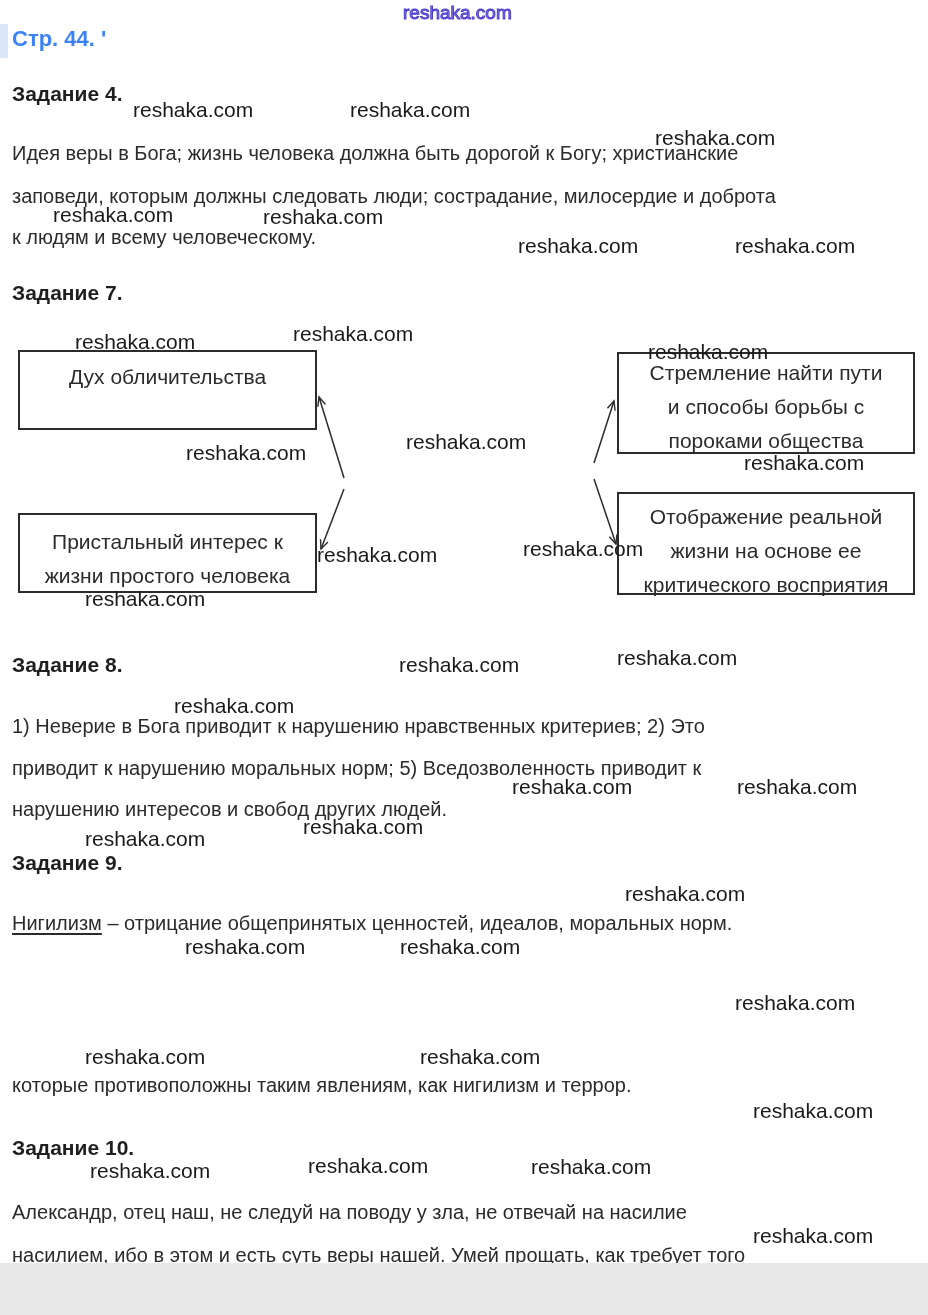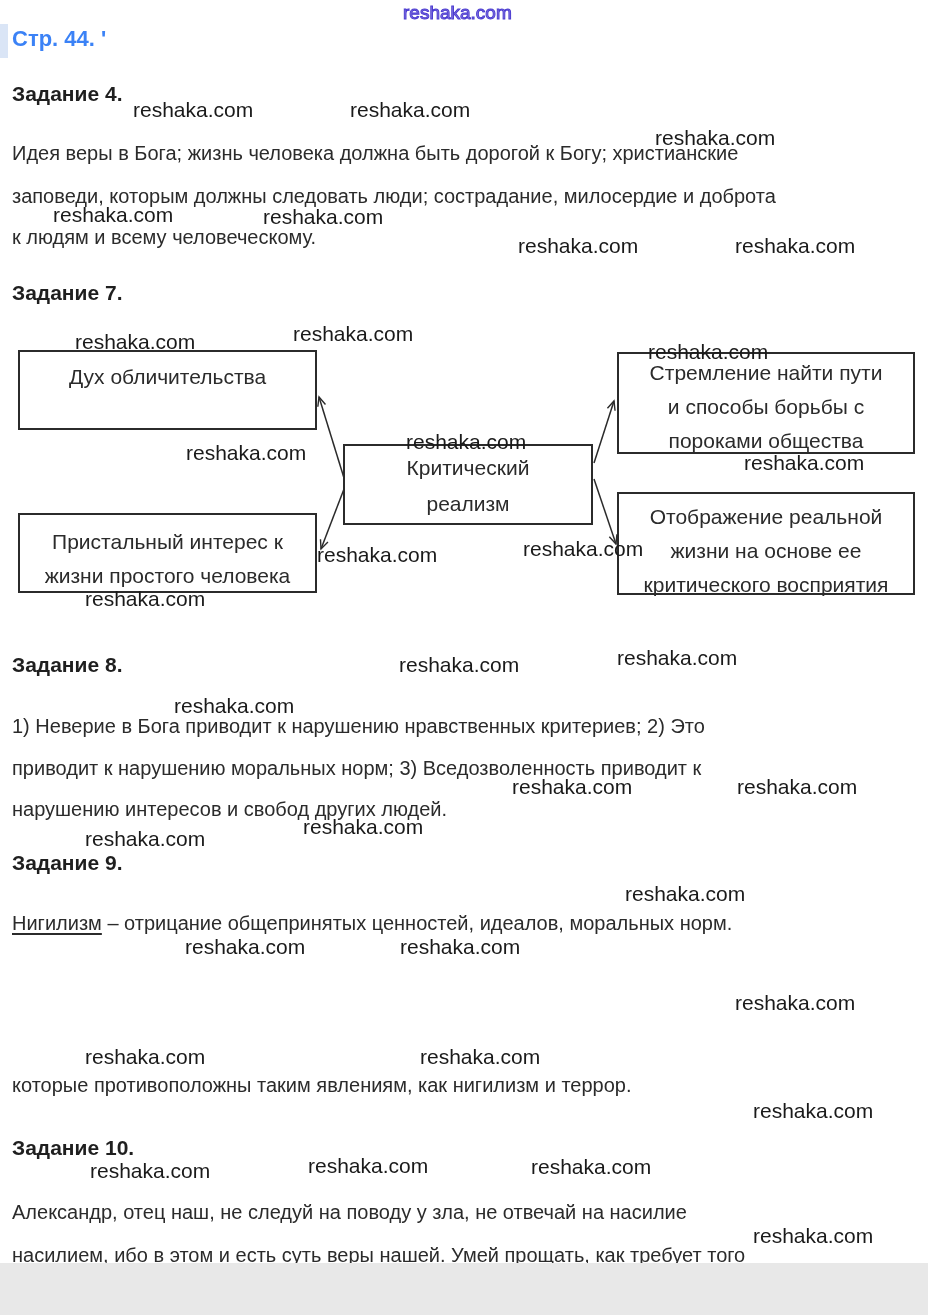--- a/index.html
+++ b/index.html
@@ -34,22 +34,20 @@
   <div class="heading" style="left:12px;top:82px;">Задание 4.</div>
   <div class="line" style="left:12px;top:141px;">Идея веры в Бога; жизнь человека должна быть дорогой к Богу; христианские</div>
   <div class="line" style="left:12px;top:184px;">заповеди, которым должны следовать люди; сострадание, милосердие и доброта</div>
   <div class="line" style="left:12px;top:225px;">к людям и всему человеческому.</div>
 
   <div class="heading" style="left:12px;top:281px;">Задание 7.</div>
 
   <div class="dbox" style="left:18px;top:350px;width:299px;height:80px;padding-top:8px;">Дух обличительства</div>
   <div class="dbox" style="left:18px;top:513px;width:299px;height:80px;padding-top:10px;">Пристальный интерес к
 жизни простого человека</div>
-  <div class="dbox center" style="left:343px;top:444px;width:250px;height:81px;padding-top:4px;">Критический
-реализм</div>
   <div class="dbox" style="left:617px;top:352px;width:298px;height:102px;padding-top:2px;">Стремление найти пути
 и способы борьбы с
 пороками общества</div>
   <div class="dbox" style="left:617px;top:492px;width:298px;height:103px;padding-top:6px;">Отображение реальной
 жизни на основе ее
 критического восприятия</div>
 
   <svg id="arrows" viewBox="0 0 928 1315">
     <defs>
       <marker id="ah" markerWidth="14" markerHeight="14" refX="10" refY="5" orient="auto" markerUnits="userSpaceOnUse">
@@ -57,21 +55,21 @@
       </marker>
     </defs>
     <line x1="344" y1="478" x2="319" y2="397" stroke="#2b2b2b" stroke-width="1.5" marker-end="url(#ah)"></line>
     <line x1="344" y1="489" x2="321" y2="549" stroke="#2b2b2b" stroke-width="1.5" marker-end="url(#ah)"></line>
     <line x1="594" y1="463" x2="614" y2="401" stroke="#2b2b2b" stroke-width="1.5" marker-end="url(#ah)"></line>
     <line x1="594" y1="479" x2="616" y2="544" stroke="#2b2b2b" stroke-width="1.5" marker-end="url(#ah)"></line>
   </svg>
 
   <div class="heading" style="left:12px;top:653px;">Задание 8.</div>
   <div class="line" style="left:12px;top:714px;">1) Неверие в Бога приводит к нарушению нравственных критериев; 2) Это</div>
-  <div class="line" style="left:12px;top:756px;">приводит к нарушению моральных норм; 3) Вседозволенность приводит к</div>
+  <div class="line" style="left:12px;top:756px;">приводит к нарушению моральных норм; 5) Вседозволенность приводит к</div>
   <div class="line" style="left:12px;top:797px;">нарушению интересов и свобод других людей.</div>
 
   <div class="heading" style="left:12px;top:851px;">Задание 9.</div>
   <div class="line" style="left:12px;top:911px;">
     <span class="term">Нигилизм</span><span> – отрицание общепринятых ценностей, идеалов, моральных норм.</span>
   </div>
   <div class="line" style="left:12px;top:1073px;">которые противоположны таким явлениям, как нигилизм и террор.</div>
 
   <div class="heading" style="left:12px;top:1136px;">Задание 10.</div>
   <div class="line" style="left:12px;top:1200px;">Александр, отец наш, не следуй на поводу у зла, не отвечай на насилие</div>

